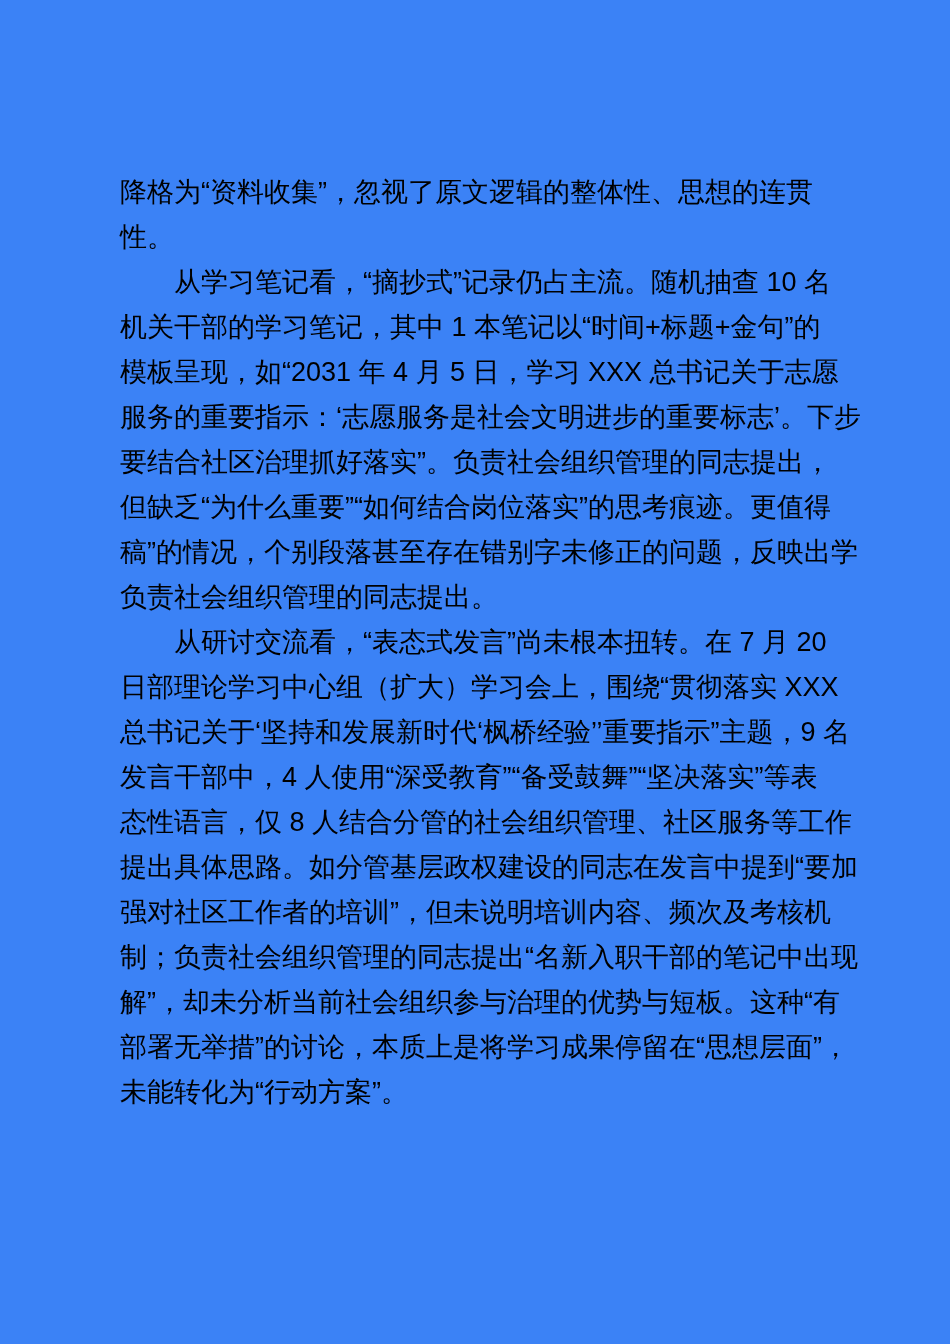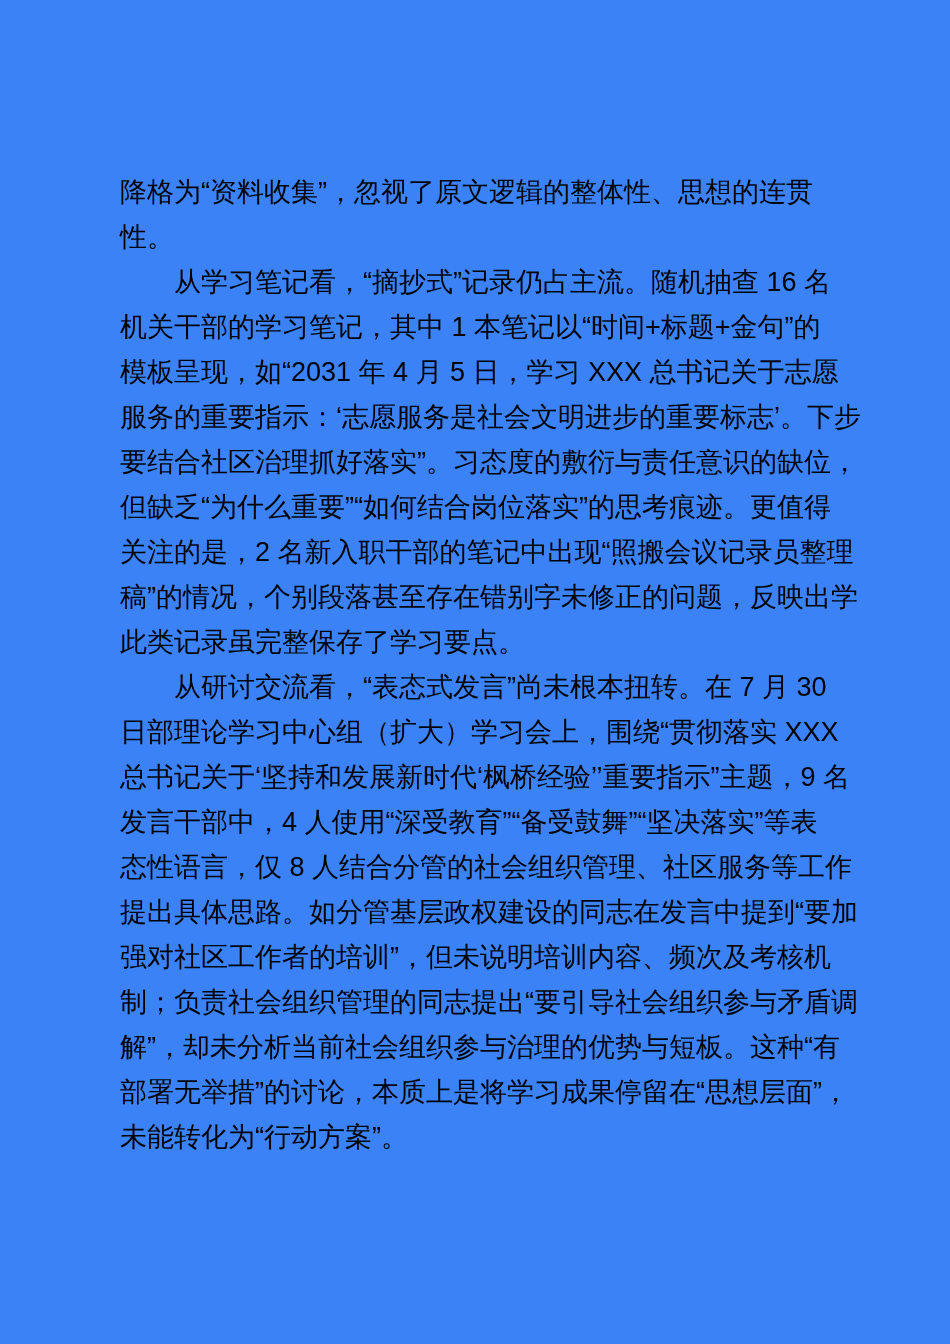--- a/index.html
+++ b/index.html
@@ -30,34 +30,33 @@
     font-weight: 400;
   }
 </style>
 </head>
 <body>
 
 <div class="page">
   <div class="doc">
     <div class="line">降格为“资料收集”，忽视了原文逻辑的整体性、思想的连贯</div>
     <div class="line">性。</div>
-    <div class="line">　　从学习笔记看，“摘抄式”记录仍占主流。随机抽查 16 名</div>
+    <div class="line">　　从学习笔记看，“摘抄式”记录仍占主流。随机抽查 10 名</div>
     <div class="line">机关干部的学习笔记，其中 1 本笔记以“时间+标题+金句”的</div>
     <div class="line">模板呈现，如“2031 年 4 月 5 日，学习 XXX 总书记关于志愿</div>
     <div class="line">服务的重要指示：‘志愿服务是社会文明进步的重要标志’。下步</div>
-    <div class="line">要结合社区治理抓好落实”。习态度的敷衍与责任意识的缺位，</div>
+    <div class="line">要结合社区治理抓好落实”。负责社会组织管理的同志提出，</div>
     <div class="line">但缺乏“为什么重要”“如何结合岗位落实”的思考痕迹。更值得</div>
-    <div class="line">关注的是，2 名新入职干部的笔记中出现“照搬会议记录员整理</div>
     <div class="line">稿”的情况，个别段落甚至存在错别字未修正的问题，反映出学</div>
-    <div class="line">此类记录虽完整保存了学习要点。</div>
-    <div class="line">　　从研讨交流看，“表态式发言”尚未根本扭转。在 7 月 30</div>
+    <div class="line">负责社会组织管理的同志提出。</div>
+    <div class="line">　　从研讨交流看，“表态式发言”尚未根本扭转。在 7 月 20</div>
     <div class="line">日部理论学习中心组（扩大）学习会上，围绕“贯彻落实 XXX</div>
     <div class="line">总书记关于‘坚持和发展新时代‘枫桥经验’’重要指示”主题，9 名</div>
     <div class="line">发言干部中，4 人使用“深受教育”“备受鼓舞”“坚决落实”等表</div>
     <div class="line">态性语言，仅 8 人结合分管的社会组织管理、社区服务等工作</div>
     <div class="line">提出具体思路。如分管基层政权建设的同志在发言中提到“要加</div>
     <div class="line">强对社区工作者的培训”，但未说明培训内容、频次及考核机</div>
-    <div class="line">制；负责社会组织管理的同志提出“要引导社会组织参与矛盾调</div>
+    <div class="line">制；负责社会组织管理的同志提出“名新入职干部的笔记中出现</div>
     <div class="line">解”，却未分析当前社会组织参与治理的优势与短板。这种“有</div>
     <div class="line">部署无举措”的讨论，本质上是将学习成果停留在“思想层面”，</div>
     <div class="line">未能转化为“行动方案”。</div>
   </div>
 </div>
 
 </body></html>

